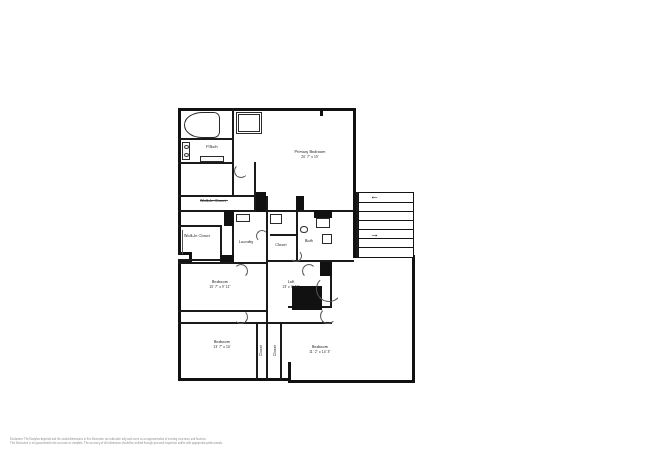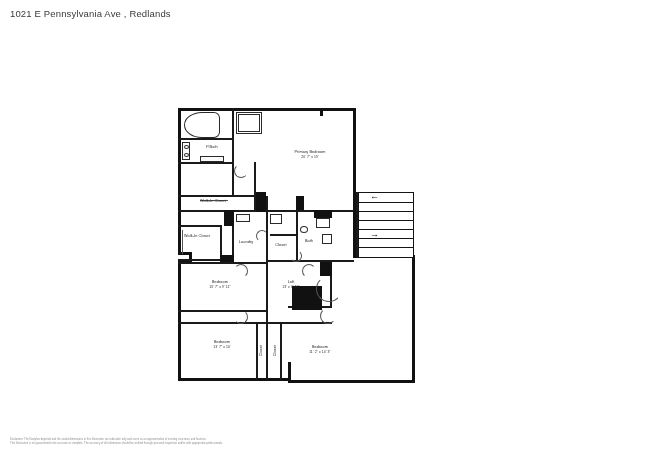--- a/index.html
+++ b/index.html
@@ -104,21 +104,20 @@
     color: #8a8a8a;
     line-height: 1.6;
     letter-spacing: 0.05px;
   }
   #disclaimer div { white-space: nowrap; }
 </style>
 </head>
 <body>
 
 <div id="title-block">
-  <div class="addr">1021 E Pennsylvania Ave , Redlands</div>
 </div>
 
 <div id="plan">
 
   <div class="wall" style="left:8px;  top:8px;   width:178px; height:3px;"></div>
   <div class="wall" style="left:8px;  top:8px;   width:3px;   height:90px;"></div>
   <div class="wall" style="left:183px;top:8px;   width:3px;   height:150px;"></div>
 
   <div class="wall" style="left:8px;  top:95px;  width:3px;   height:60px;"></div>
   <div class="wall" style="left:8px;  top:152px; width:14px;  height:3px;"></div>

